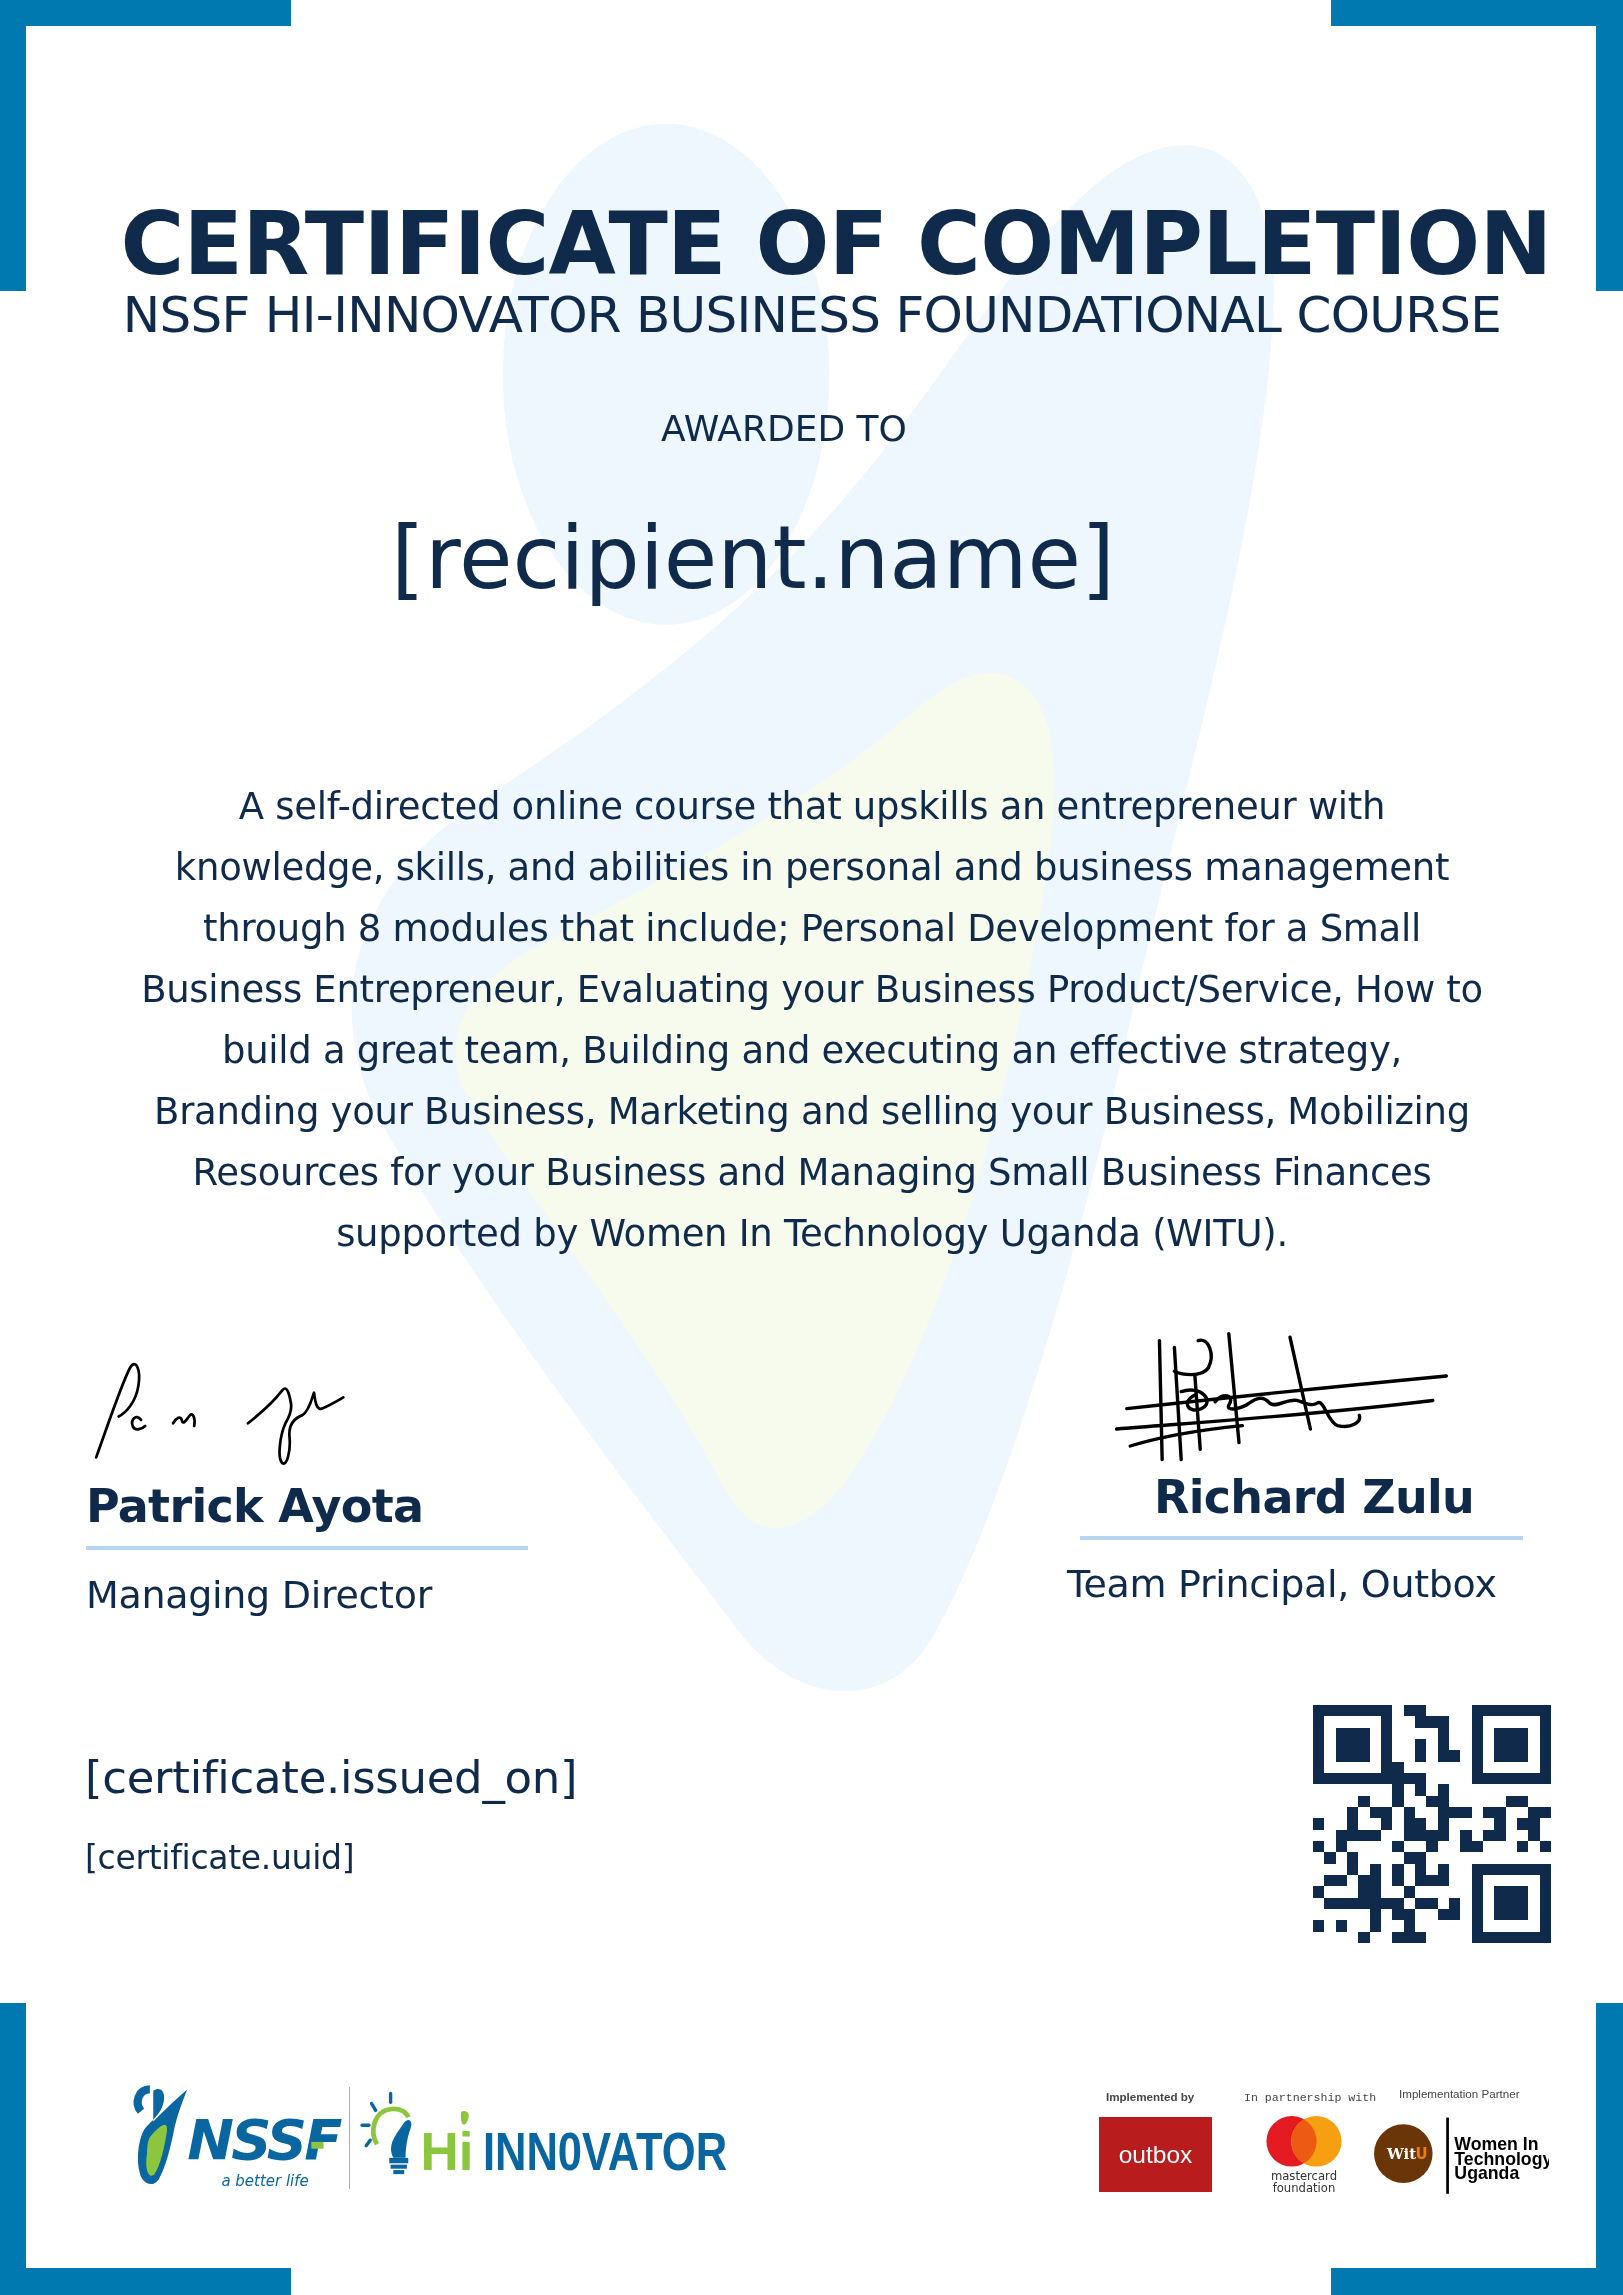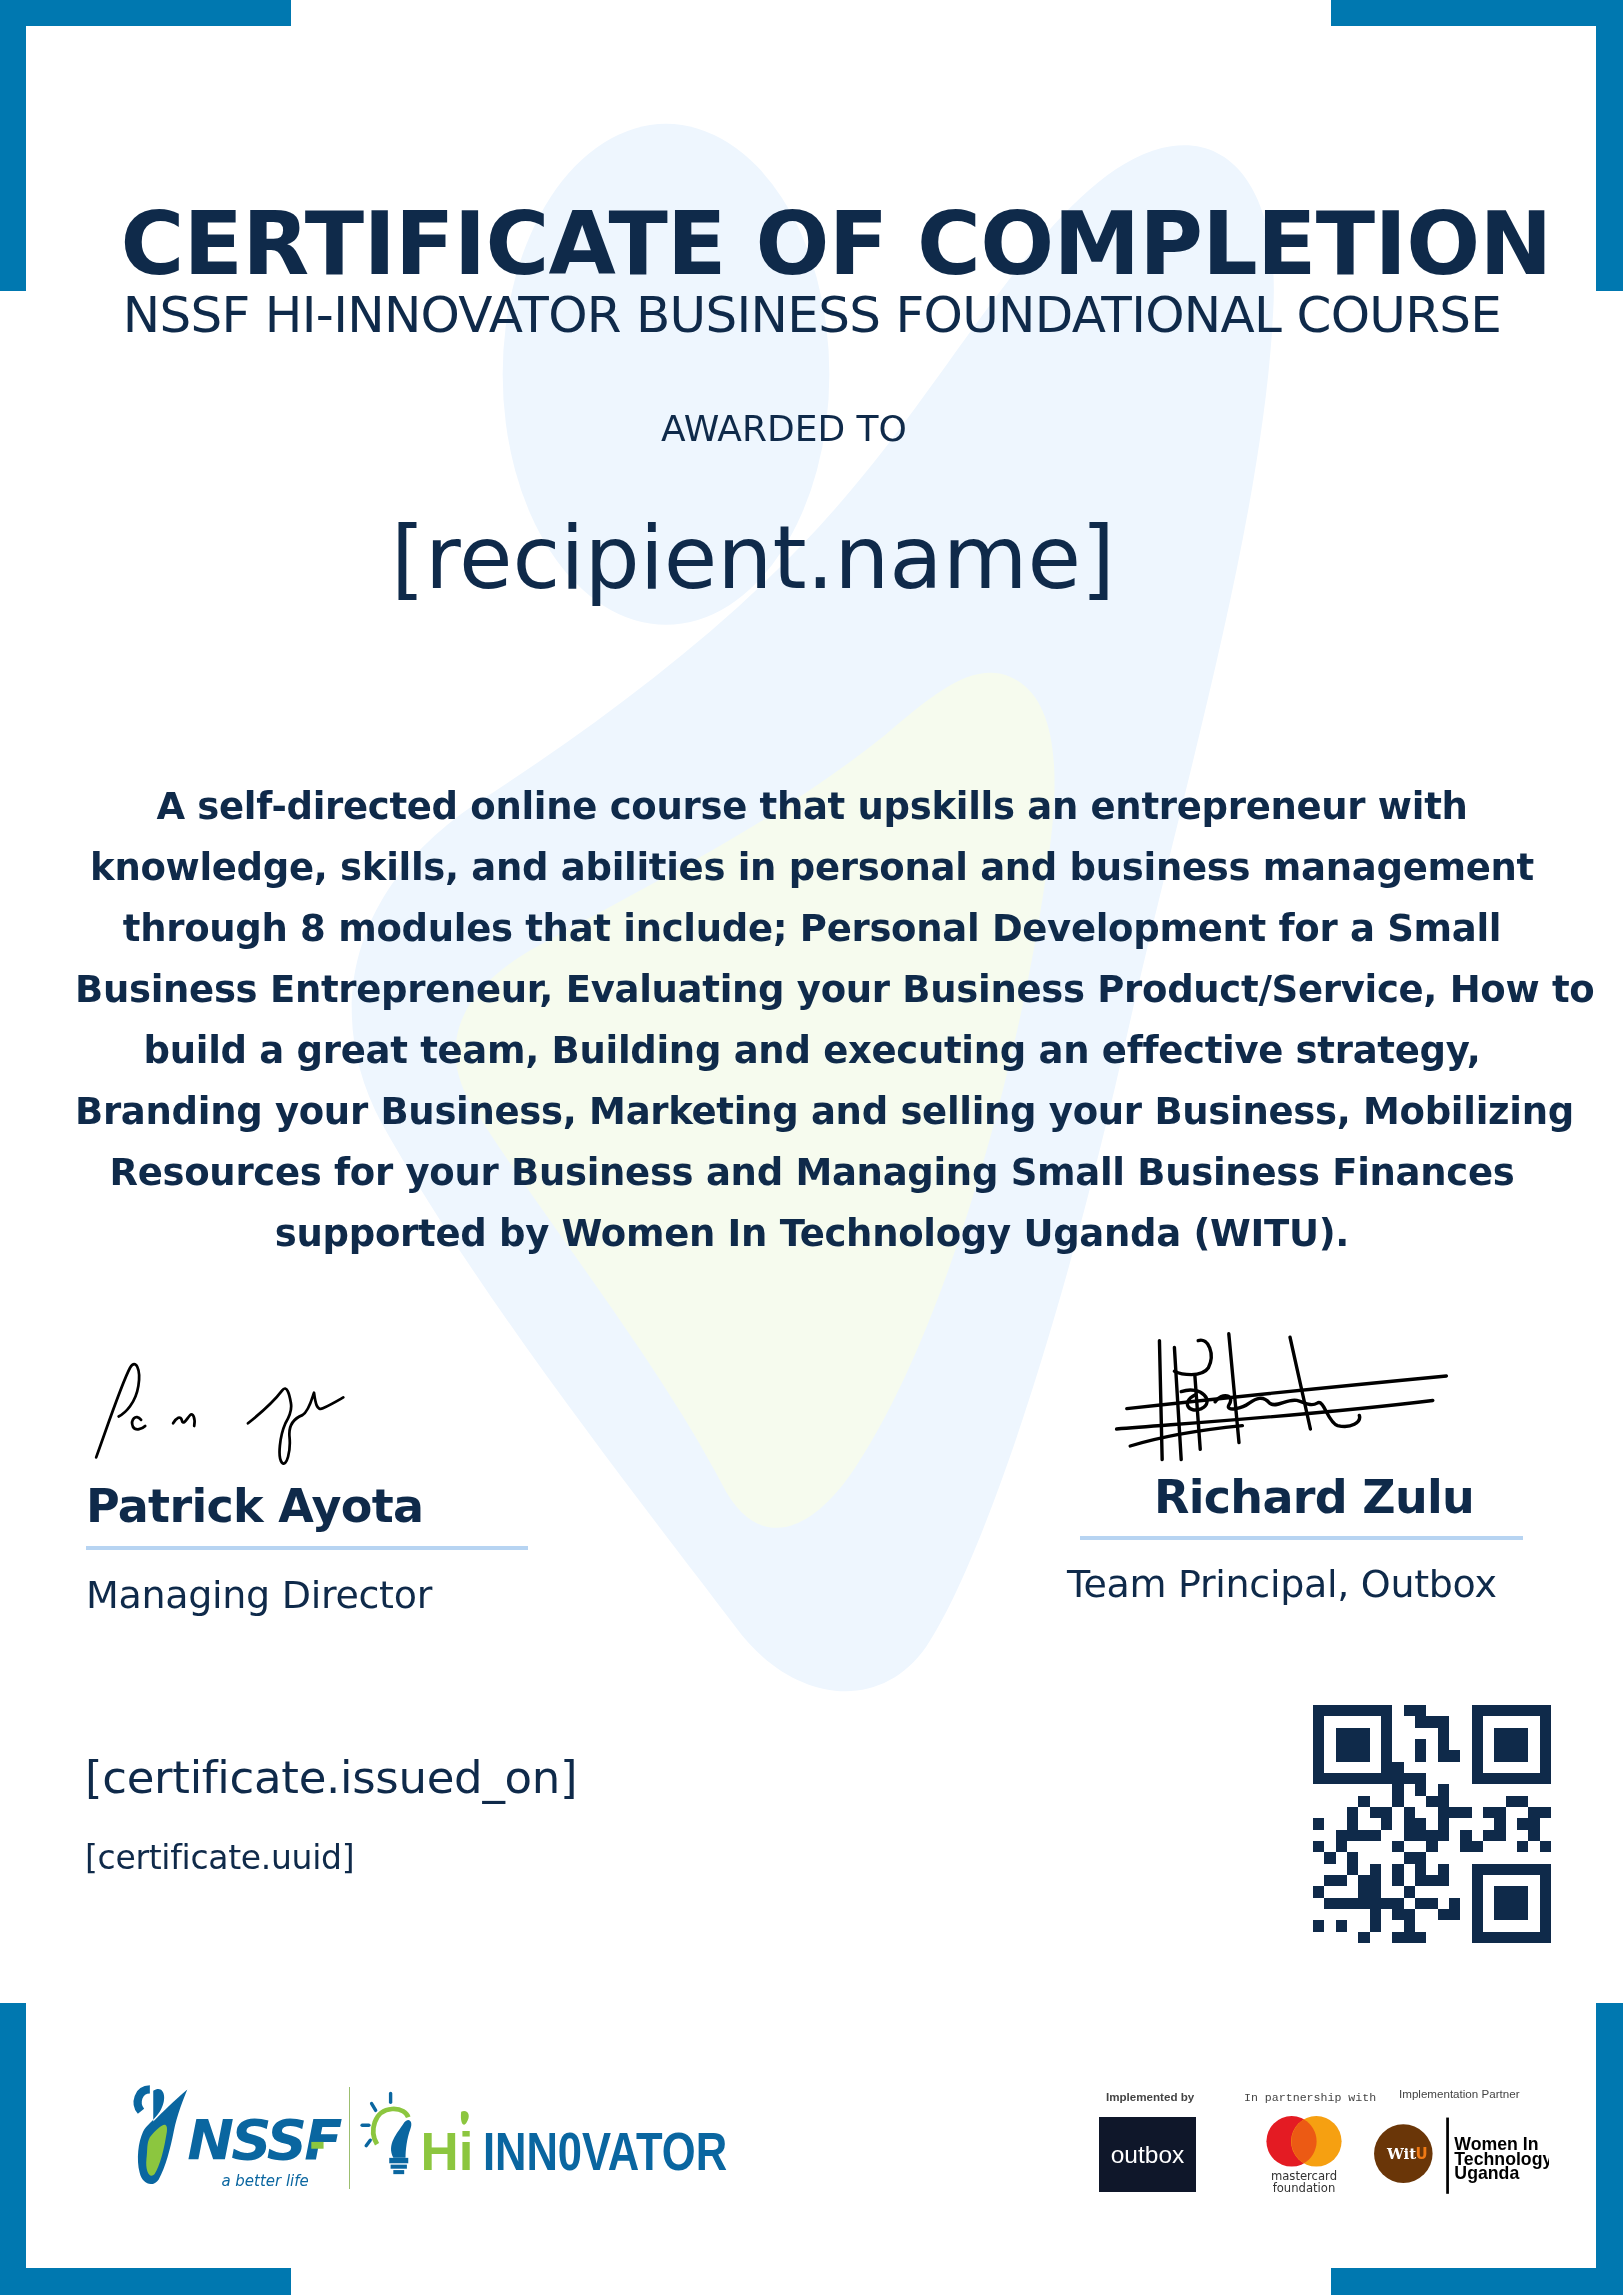--- a/index.html
+++ b/index.html
@@ -18,21 +18,21 @@
     font-family: "DejaVu Sans", sans-serif; padding-left: 48px; box-sizing: border-box; margin-top: 45px;
   }
   .subtitle { top: 286px; font-size: 50px; letter-spacing: -0.7px; }
   .awarded { top: 408px; font-size: 36px; letter-spacing: 0px; padding-right: 56px; box-sizing: border-box; }
   .recipient { top: 507px; font-size: 87px; letter-spacing: 0px; padding-right: 118px; box-sizing: border-box;}
 
   .desc {
     position: absolute; left: 75px; width: 1474px; top: 776px;
     text-align: center; font-size: 37px; line-height: 61px;
   }
-  .desc span { display: block; white-space: nowrap; letter-spacing: -0.3px; font-weight: bold; }
+  .desc span { display: block; white-space: nowrap; letter-spacing: -0.3px; }
 
   .sig-name { position: absolute; font-weight: bold; font-size: 46px; white-space: nowrap; letter-spacing: -0.7px; }
   .sig-role { position: absolute; font-size: 38px; white-space: nowrap; letter-spacing: -0.3px; }
   .sig-line { position: absolute; height: 4.1px; background: #b7d4f2; }
 
   .issued { position: absolute; left: 85px; top: 1751px; font-size: 45px; white-space: nowrap; letter-spacing: -0.3px; }
   .uuid { position: absolute; left: 85px; top: 1838px; font-size: 33px; white-space: nowrap; letter-spacing: -0.3px; }
 
   .qr { position: absolute; left: 1313px; top: 1705px; width: 238px; height: 238px; }
 
@@ -227,21 +227,21 @@
     <rect x="46" y="110" width="24" height="6" fill="#0a66a0"></rect>
     <rect x="50" y="118" width="16" height="6" fill="#0a66a0"></rect>
     <text x="90" y="118" font-family="Liberation Sans, sans-serif" font-size="78" font-weight="bold" fill="#8cc63f">Hi</text>
     <path d="M150 32 C160 28 165 38 158 48 C154 55 148 50 150 32 Z" fill="#8cc63f"></path>
     <text x="182" y="118" font-family="Liberation Sans, sans-serif" font-size="78" font-weight="bold" fill="#0a66a0" textLength="360" lengthAdjust="spacingAndGlyphs">INN0VATOR</text>
   </svg>
 </div>
 
 <div>
   <div class="partner-label" style="left:1106px;top:2090px;font-weight:bold;">Implemented by</div>
-  <div class="abs" style="left:1099px;top:2117px;width:97px;height:75px;background:#0f172a;display:flex;align-items:center;justify-content:center;text-align:center;">
+  <div class="abs" style="left:1099px;top:2117px;width:113px;height:75px;background:#b91c1c;display:flex;align-items:center;justify-content:center;text-align:center;">
     <span style="font-family:'Liberation Sans',sans-serif;font-size:24.5px;color:#fff;">outbox</span>
   </div>
 
   <div class="partner-label" style="left:1244px;top:2091px;font-family:Liberation Mono, monospace;">In partnership with</div>
   <svg class="abs" style="left:1263px;top:2114px" width="82" height="82" viewBox="0 0 120 120">
     <circle cx="42" cy="40" r="37" fill="#e41b23"></circle>
     <circle cx="78" cy="40" r="37" fill="#f6a011"></circle>
     <path d="M60 8 A37 37 0 0 1 60 72 A37 37 0 0 1 60 8 Z" fill="#ec5a14"></path>
     <text x="60" y="96" text-anchor="middle" font-family="DejaVu Sans, sans-serif" font-size="17" fill="#333">mastercard</text>
     <text x="60" y="114" text-anchor="middle" font-family="DejaVu Sans, sans-serif" font-size="17" fill="#333">foundation</text>

